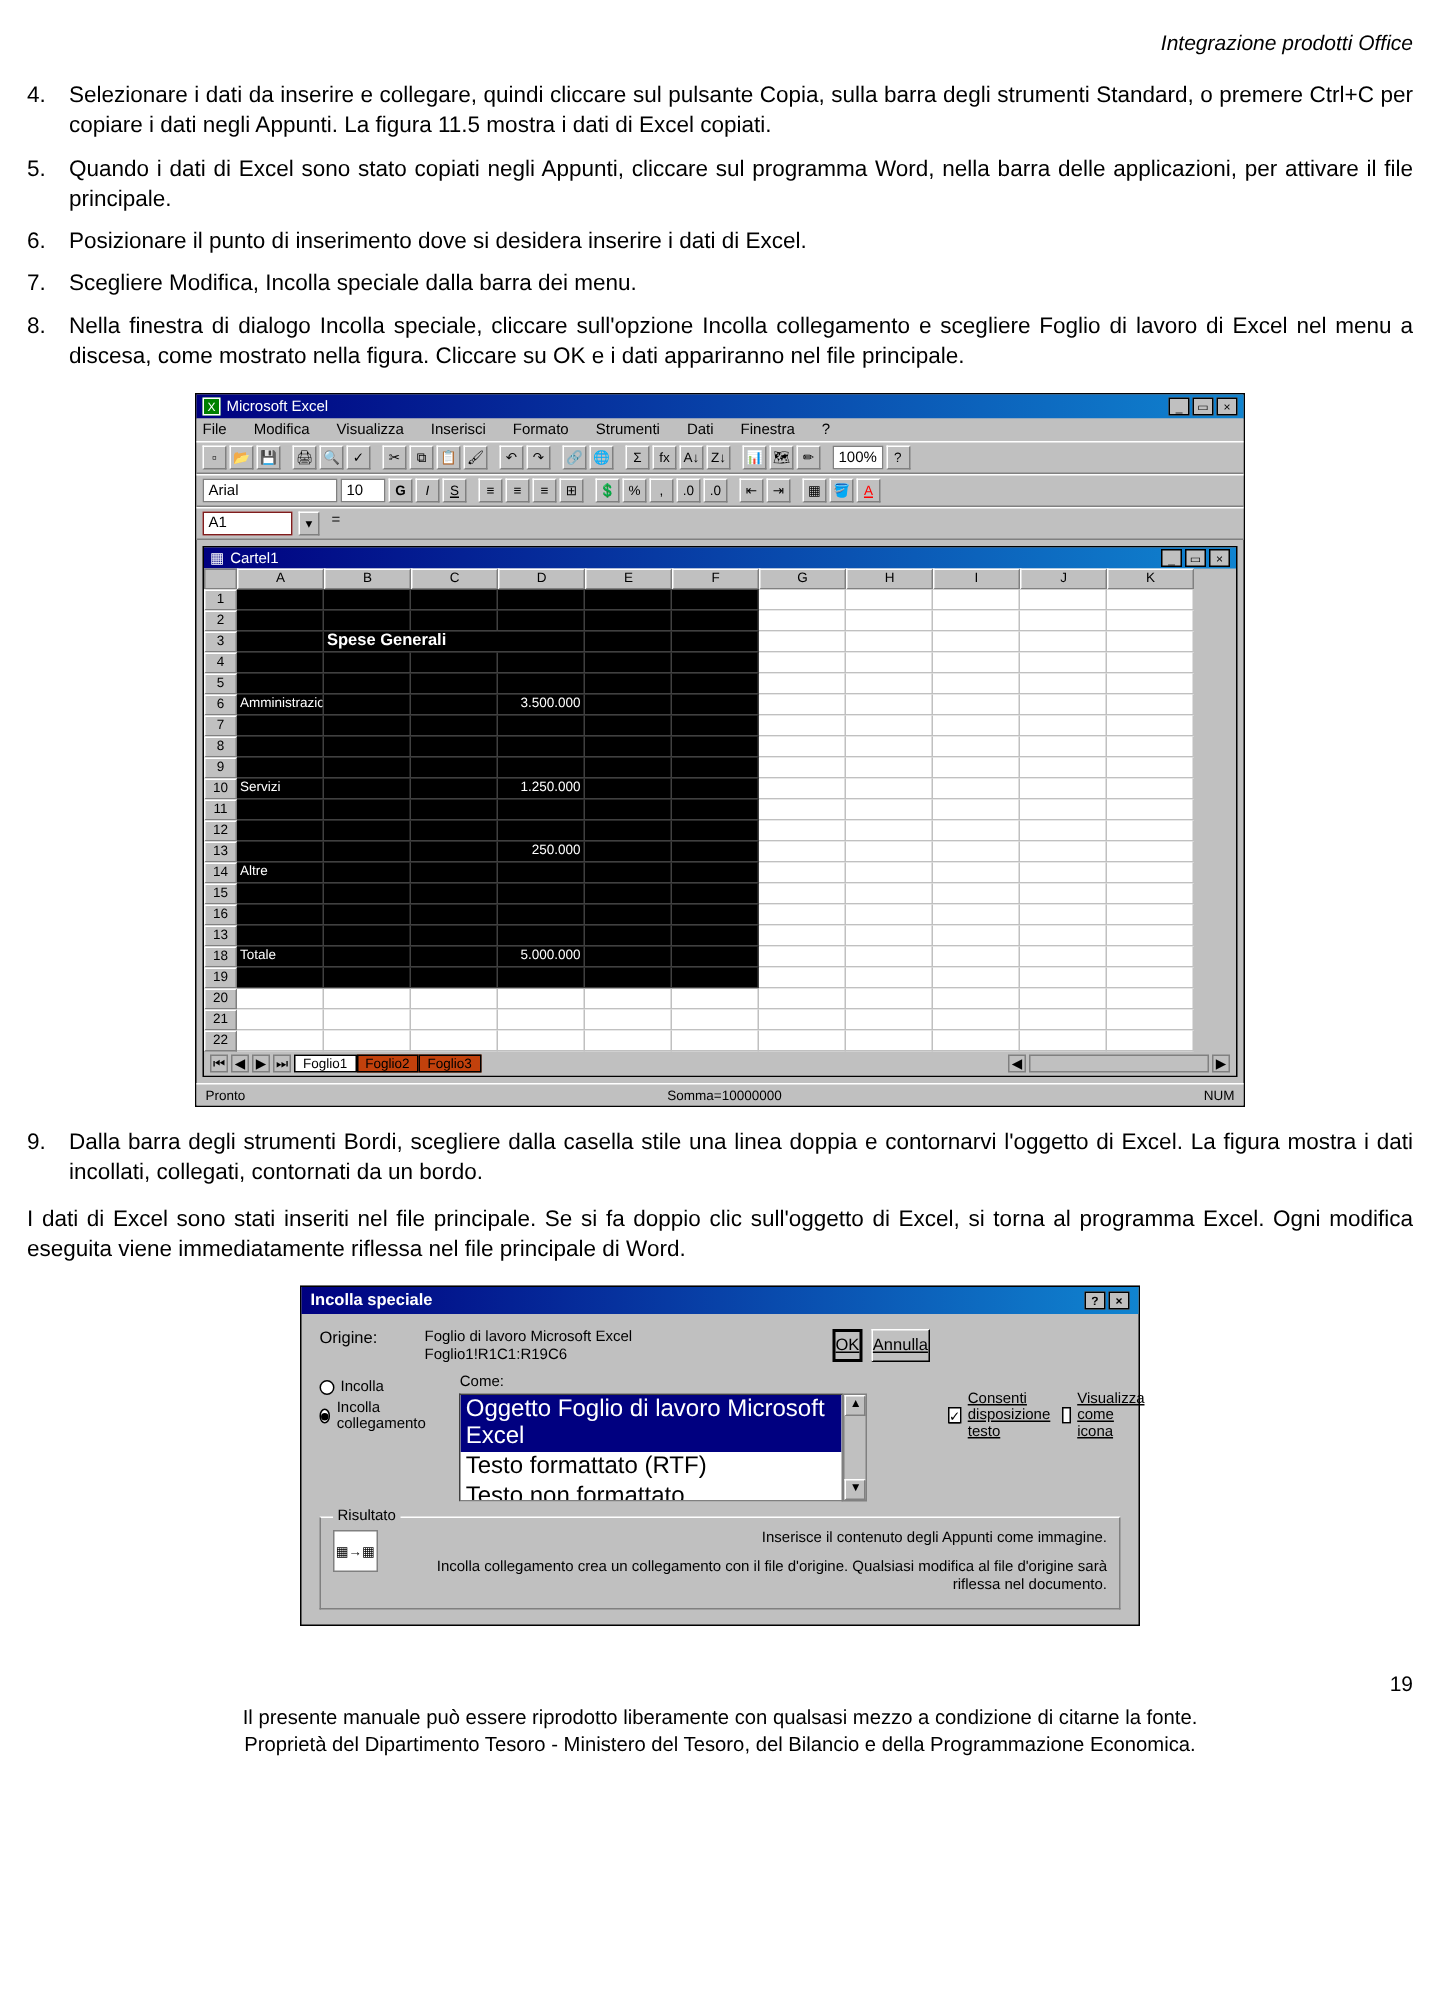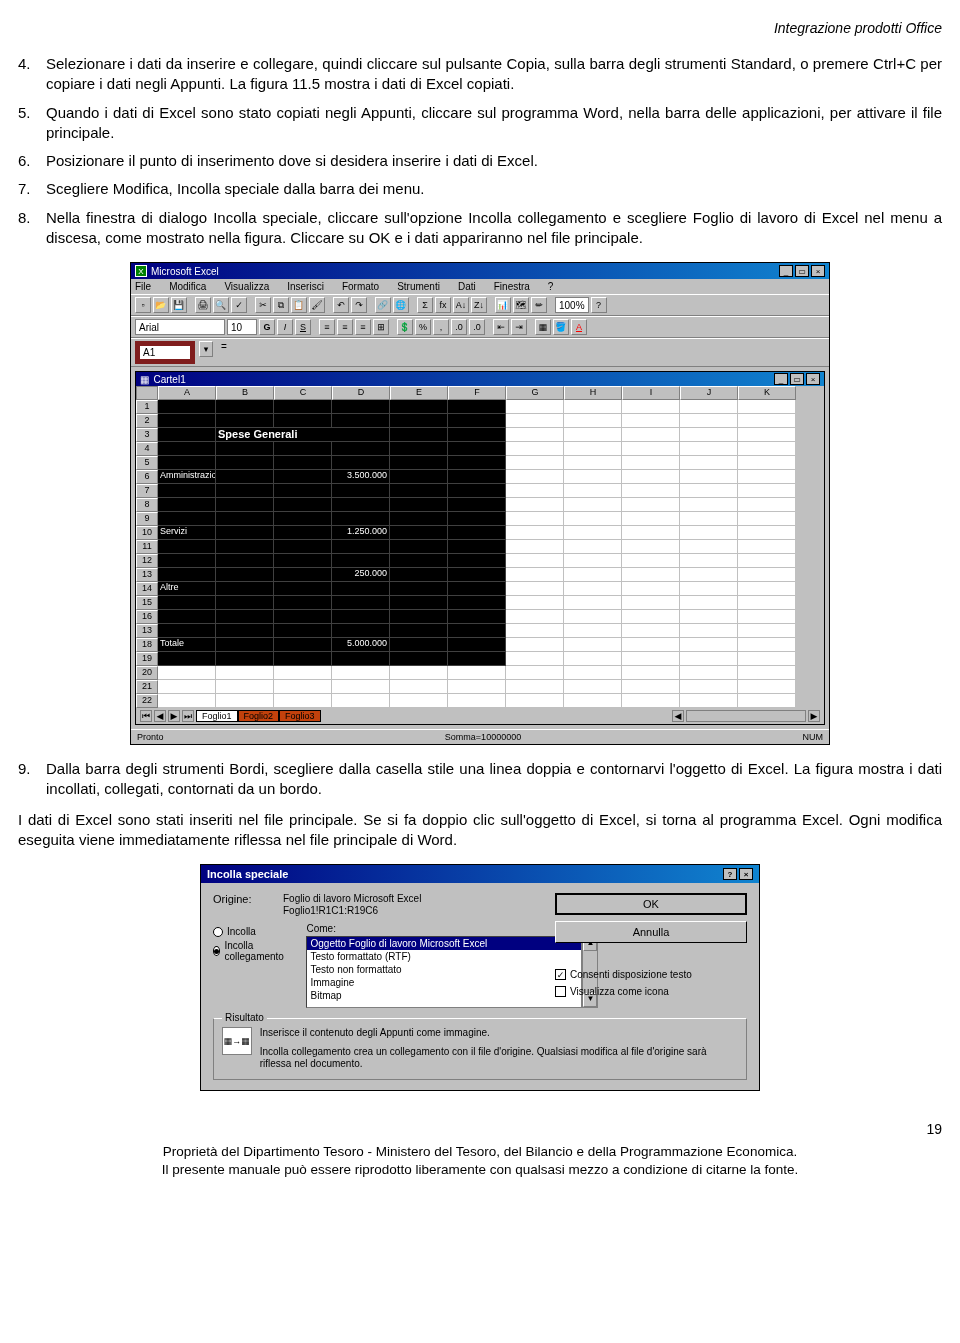--- a/index.html
+++ b/index.html
@@ -111,21 +111,21 @@
   .tb-sep { width: 4px; }
   .tb-combo { height:16px; background:#fff; border:1px solid #808080; padding:0 3px; font-size:10px; display:flex; align-items:center;}
   .excel-formula {
     background: #c0c0c0;
     padding: 2px 4px;
     display: flex;
     gap: 4px;
     border-top:1px solid #fff;
     border-bottom:1px solid #808080;
   }
-  .fx-name { width: 60px; background:#fff; border:5px solid #7f1d1d; padding:1px 3px; font-size:10px;}
+  .fx-name { width: 60px; background:#fff; border:1px solid #7f1d1d; padding:1px 3px; font-size:10px;}
   .fx-eq { width: 14px; text-align:center; }
   .excel-child {
     margin: 4px;
     border: 1px solid #000;
   }
   .child-title {
     background: linear-gradient(to right,#000080,#1084d0);
     color:#fff; padding:1px 4px; display:flex; justify-content:space-between; align-items:center;
   }
   .rowhdr { width: 22px; height:14px; border:1px solid #808080; border-top-color:#fff; border-left-color:#fff; font-size:9px; text-align:center; background:#c0c0c0; }
@@ -160,29 +160,29 @@
   }
   .dlg-body { padding:10px 12px; }
   .dlg-row { display:flex; align-items:flex-start; margin-bottom:6px; }
   .dlg-label { width:70px; }
   .dlg-src { font-size:10px; line-height:1.2;}
   .dlg-main { display:flex; gap:12px; }
   .dlg-left { width:330px; }
   .dlg-radio { display:flex; align-items:center; gap:4px; font-size:10px; margin:3px 0;}
   .rcircle { width:10px; height:10px; border:1px solid #000; border-radius:50%; background:#fff; display:flex; align-items:center; justify-content:center;}
   .rcircle.sel::after { content:""; width:5px; height:5px; background:#000; border-radius:50%;}
-  .listbox { background:#fff; border:1px solid #808080; border-top-color:#404040; border-left-color:#404040; width:276px; height:72px; font-size:10px; overflow:hidden;}
+  .listbox { background:#fff; border:1px solid #808080; border-top-color:#404040; border-left-color:#404040; width:256px; height:72px; font-size:16px; overflow:hidden;}
   .listbox .opt { padding:1px 3px;}
   .listbox .opt.sel { background:#000080; color:#fff;}
-  .dlg-right { flex:1; display:flex; flex-direction:column; gap:6px;}
+  .dlg-right { flex:1; display:flex; flex-direction:row; gap:6px;text-decoration:underline;}
   .dlg-btn { background:#c0c0c0; border:1px solid #000; border-top-color:#fff; border-left-color:#fff; height:22px; display:flex; align-items:center; justify-content:center; font-size:11px;}
   .dlg-btn.default { border:2px solid #000; }
   .chk { display:flex; align-items:center; gap:4px; font-size:10px;}
   .chkbox { width:11px; height:11px; background:#fff; border:1px solid #000; display:flex; align-items:center; justify-content:center; font-size:9px;}
-  .fieldset { border:1px solid #808080; border-top-color:#fff; margin-top:10px; padding:8px; position:relative;}
+  .fieldset { border:1px solid #808080; border-top-color:#fff; margin-top:10px; padding:8px; position:relative;text-align:right;}
   .fieldset .legend { position:absolute; top:-7px; left:8px; background:#c0c0c0; padding:0 3px; font-size:10px;}
   .res-row { display:flex; gap:8px; align-items:flex-start;}
   .res-icon { width:34px; height:28px; border:1px solid #808080; background:#fff; display:flex; align-items:center; justify-content:center; font-size:9px;}
   .res-text { font-size:10px; line-height:1.25;}
 </style>
 </head>
 <body>
 
 <div class="header-right">Integrazione prodotti Office</div>
 
@@ -720,15 +720,15 @@
             <div>Incolla collegamento crea un collegamento con il file d'origine. Qualsiasi modifica al file d'origine sarà riflessa nel documento.</div>
           </div>
         </div>
       </div>
     </div>
   </div>
 </div>
 
 <div class="page-num">19</div>
 <div class="footer">
+  <div>Il presente manuale può essere riprodotto liberamente con qualsasi mezzo a condizione di citarne la fonte.</div>
   <div>Proprietà  del Dipartimento Tesoro - Ministero del Tesoro, del Bilancio e della Programmazione Economica.</div>
-  <div>Il presente manuale può essere riprodotto liberamente con qualsasi mezzo a condizione di citarne la fonte.</div>
 </div>
 
 </body></html>

